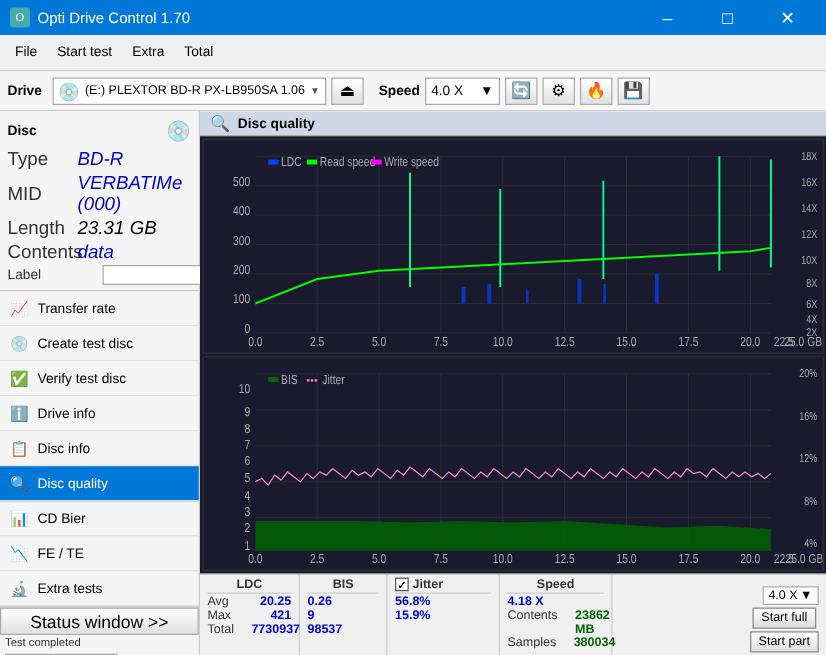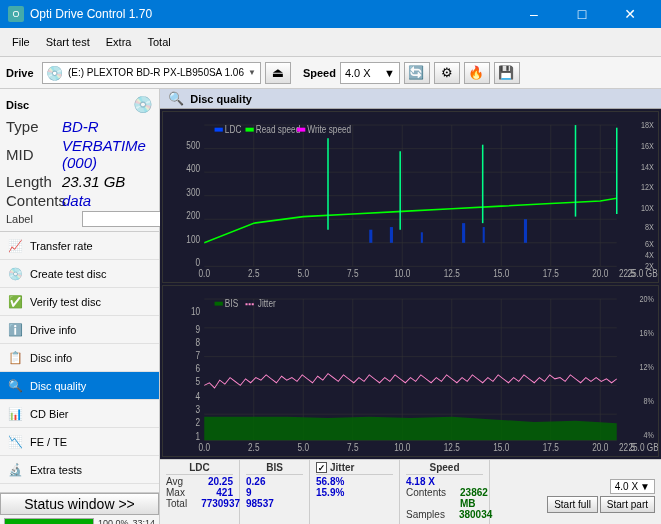--- a/index.html
+++ b/index.html
@@ -263,20 +263,21 @@
       width: 11px; height: 11px;
       border: 1px solid #555;
       background: white;
       display: flex; align-items: center; justify-content: center;
       font-size: 9px;
       color: #000;
     }
 
     .start-buttons {
       display: flex;
+      flex-direction: column;
       gap: 2px;
       align-items: center;
     }
     .start-btn {
       padding: 2px 6px;
       border: 1px solid #888;
       background: linear-gradient(to bottom, #fff, #ddd);
       cursor: pointer;
       font-size: 10px;
       white-space: nowrap;
@@ -429,20 +430,21 @@
         <span>FE / TE</span>
       </div>
       <div class="nav-item">
         <span class="nav-icon">🔬</span>
         <span>Extra tests</span>
       </div>
     </div>
 
     <div class="status-bar">
       <button class="status-btn">Status window &gt;&gt;</button>
+      <div class="status-text-row">Test completed</div>
       <div class="progress-row">
         <div class="progress-bar-outer">
           <div class="progress-bar-inner" style="width:100%;"></div>
         </div>
         <span class="progress-text">100.0%</span>
         <span class="time-text">33:14</span>
       </div>
     </div>
 
   </div>

